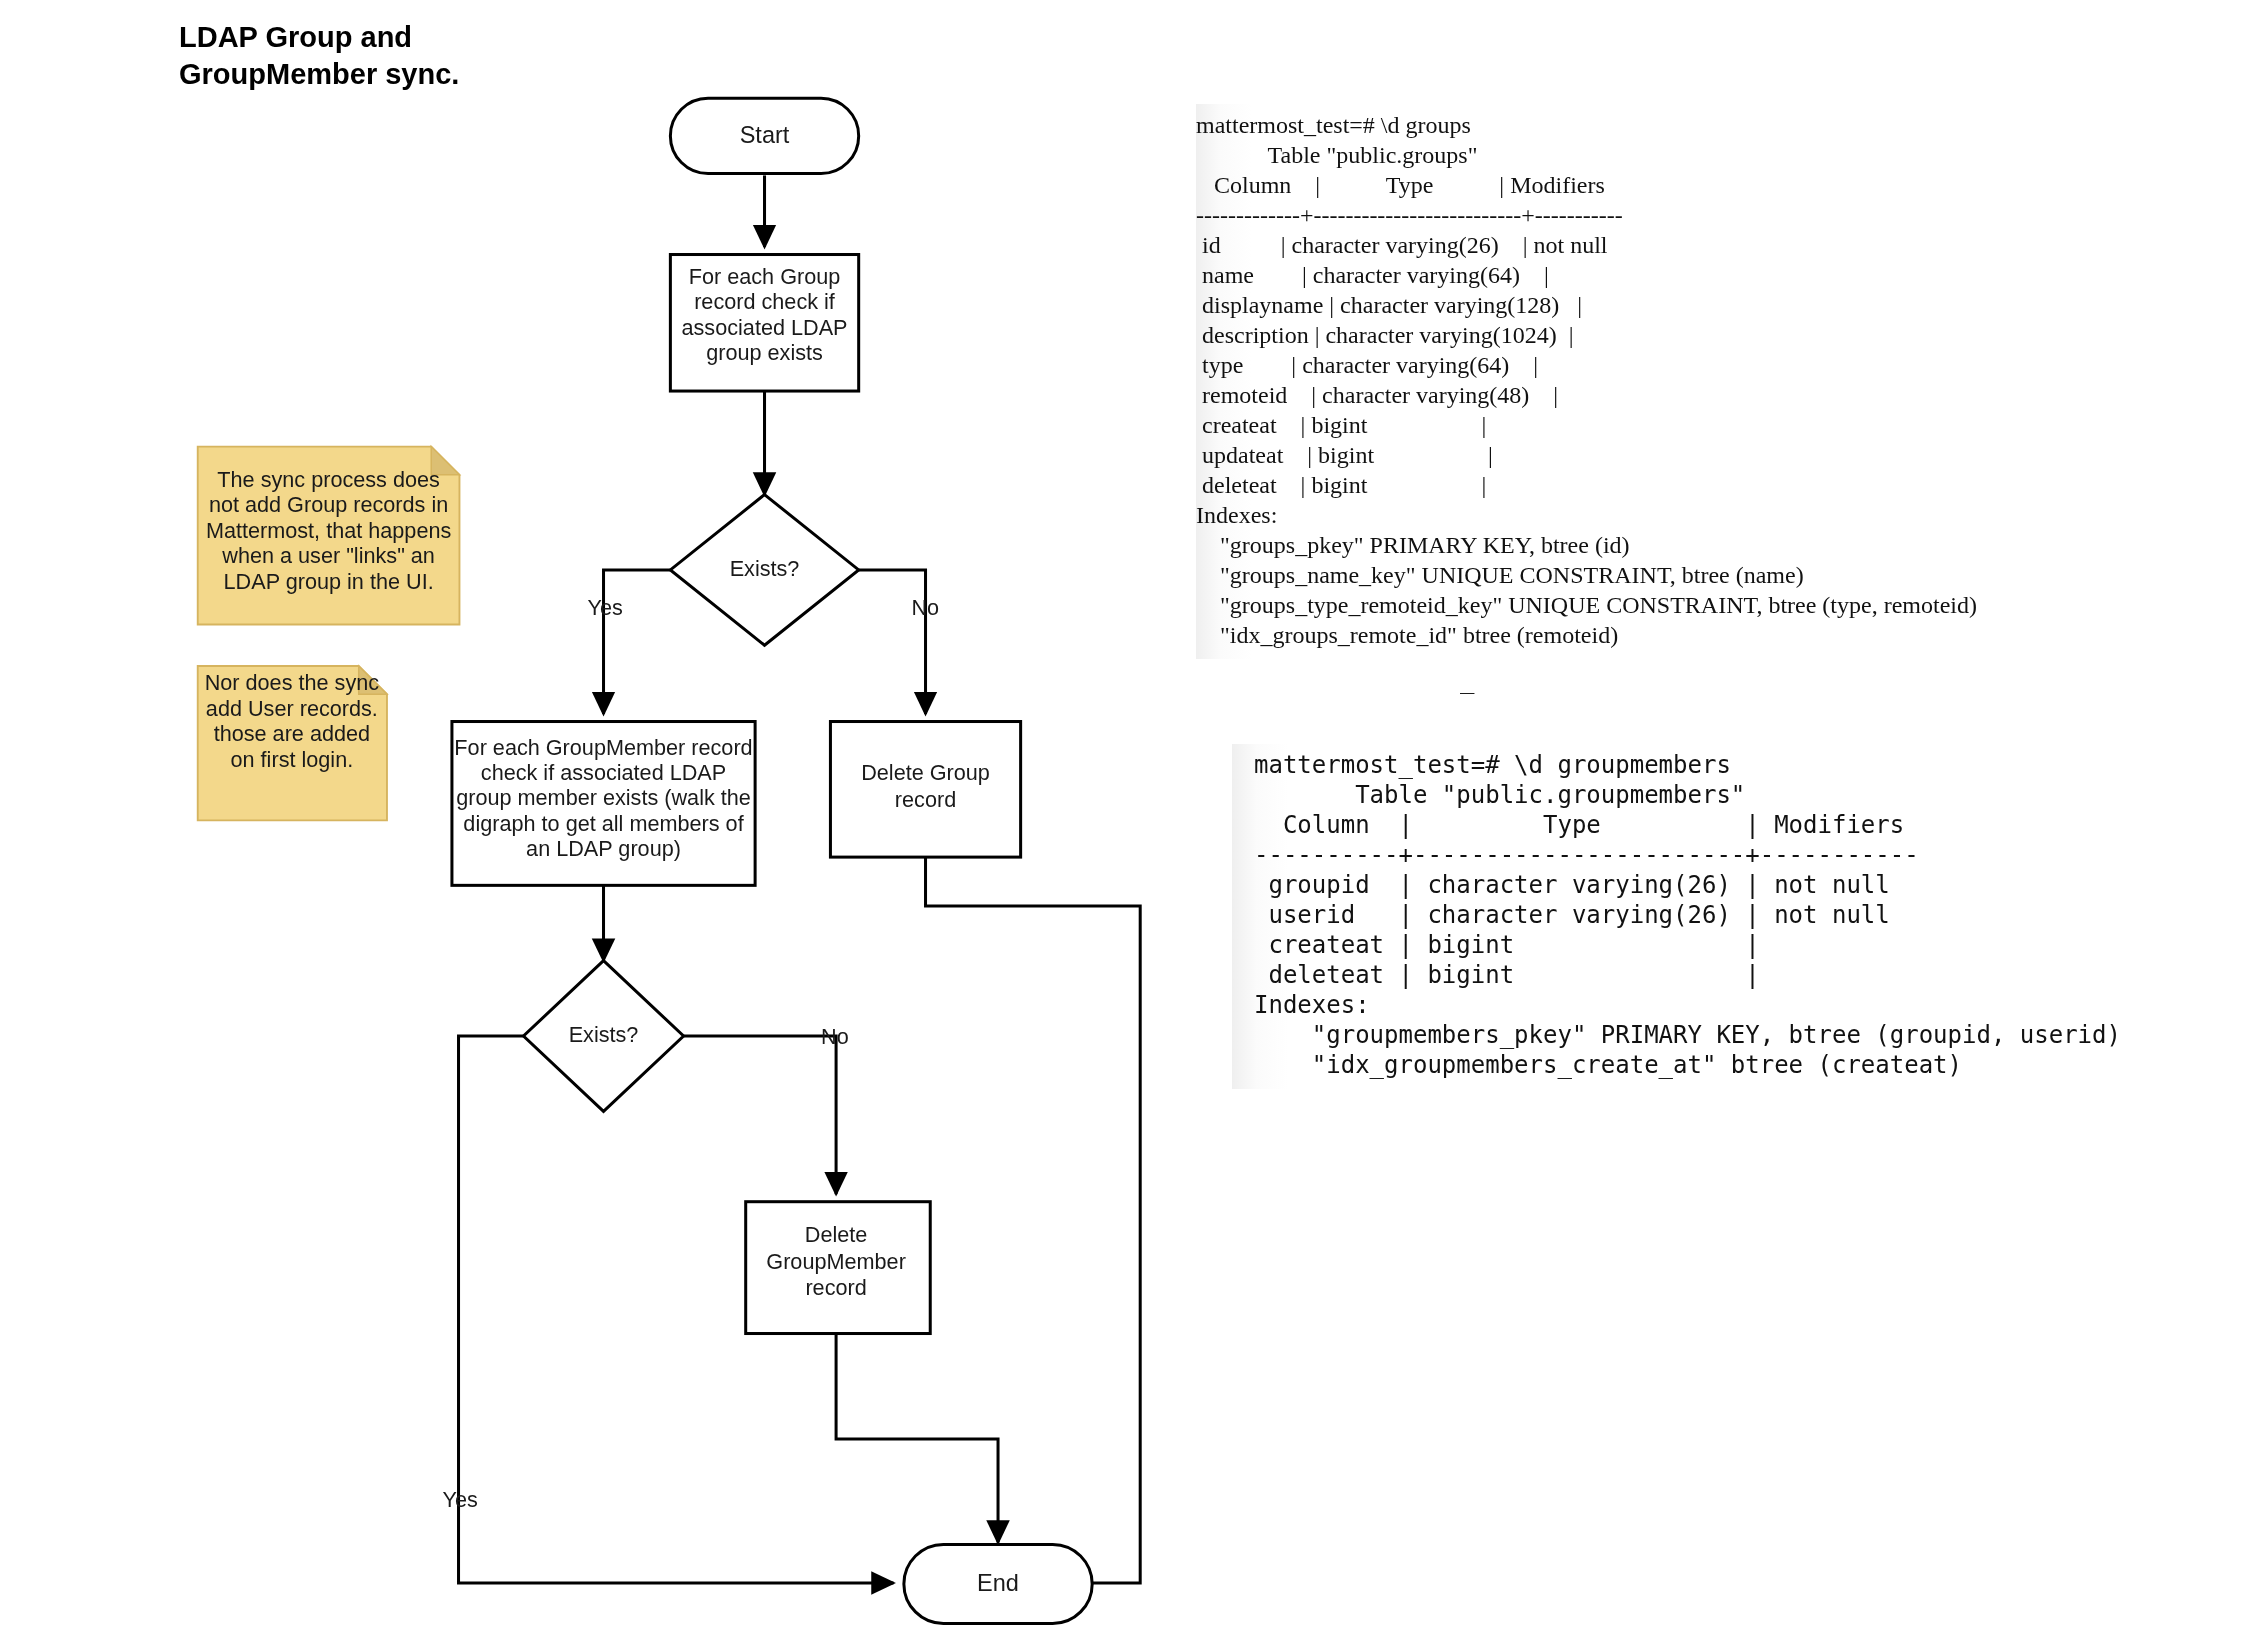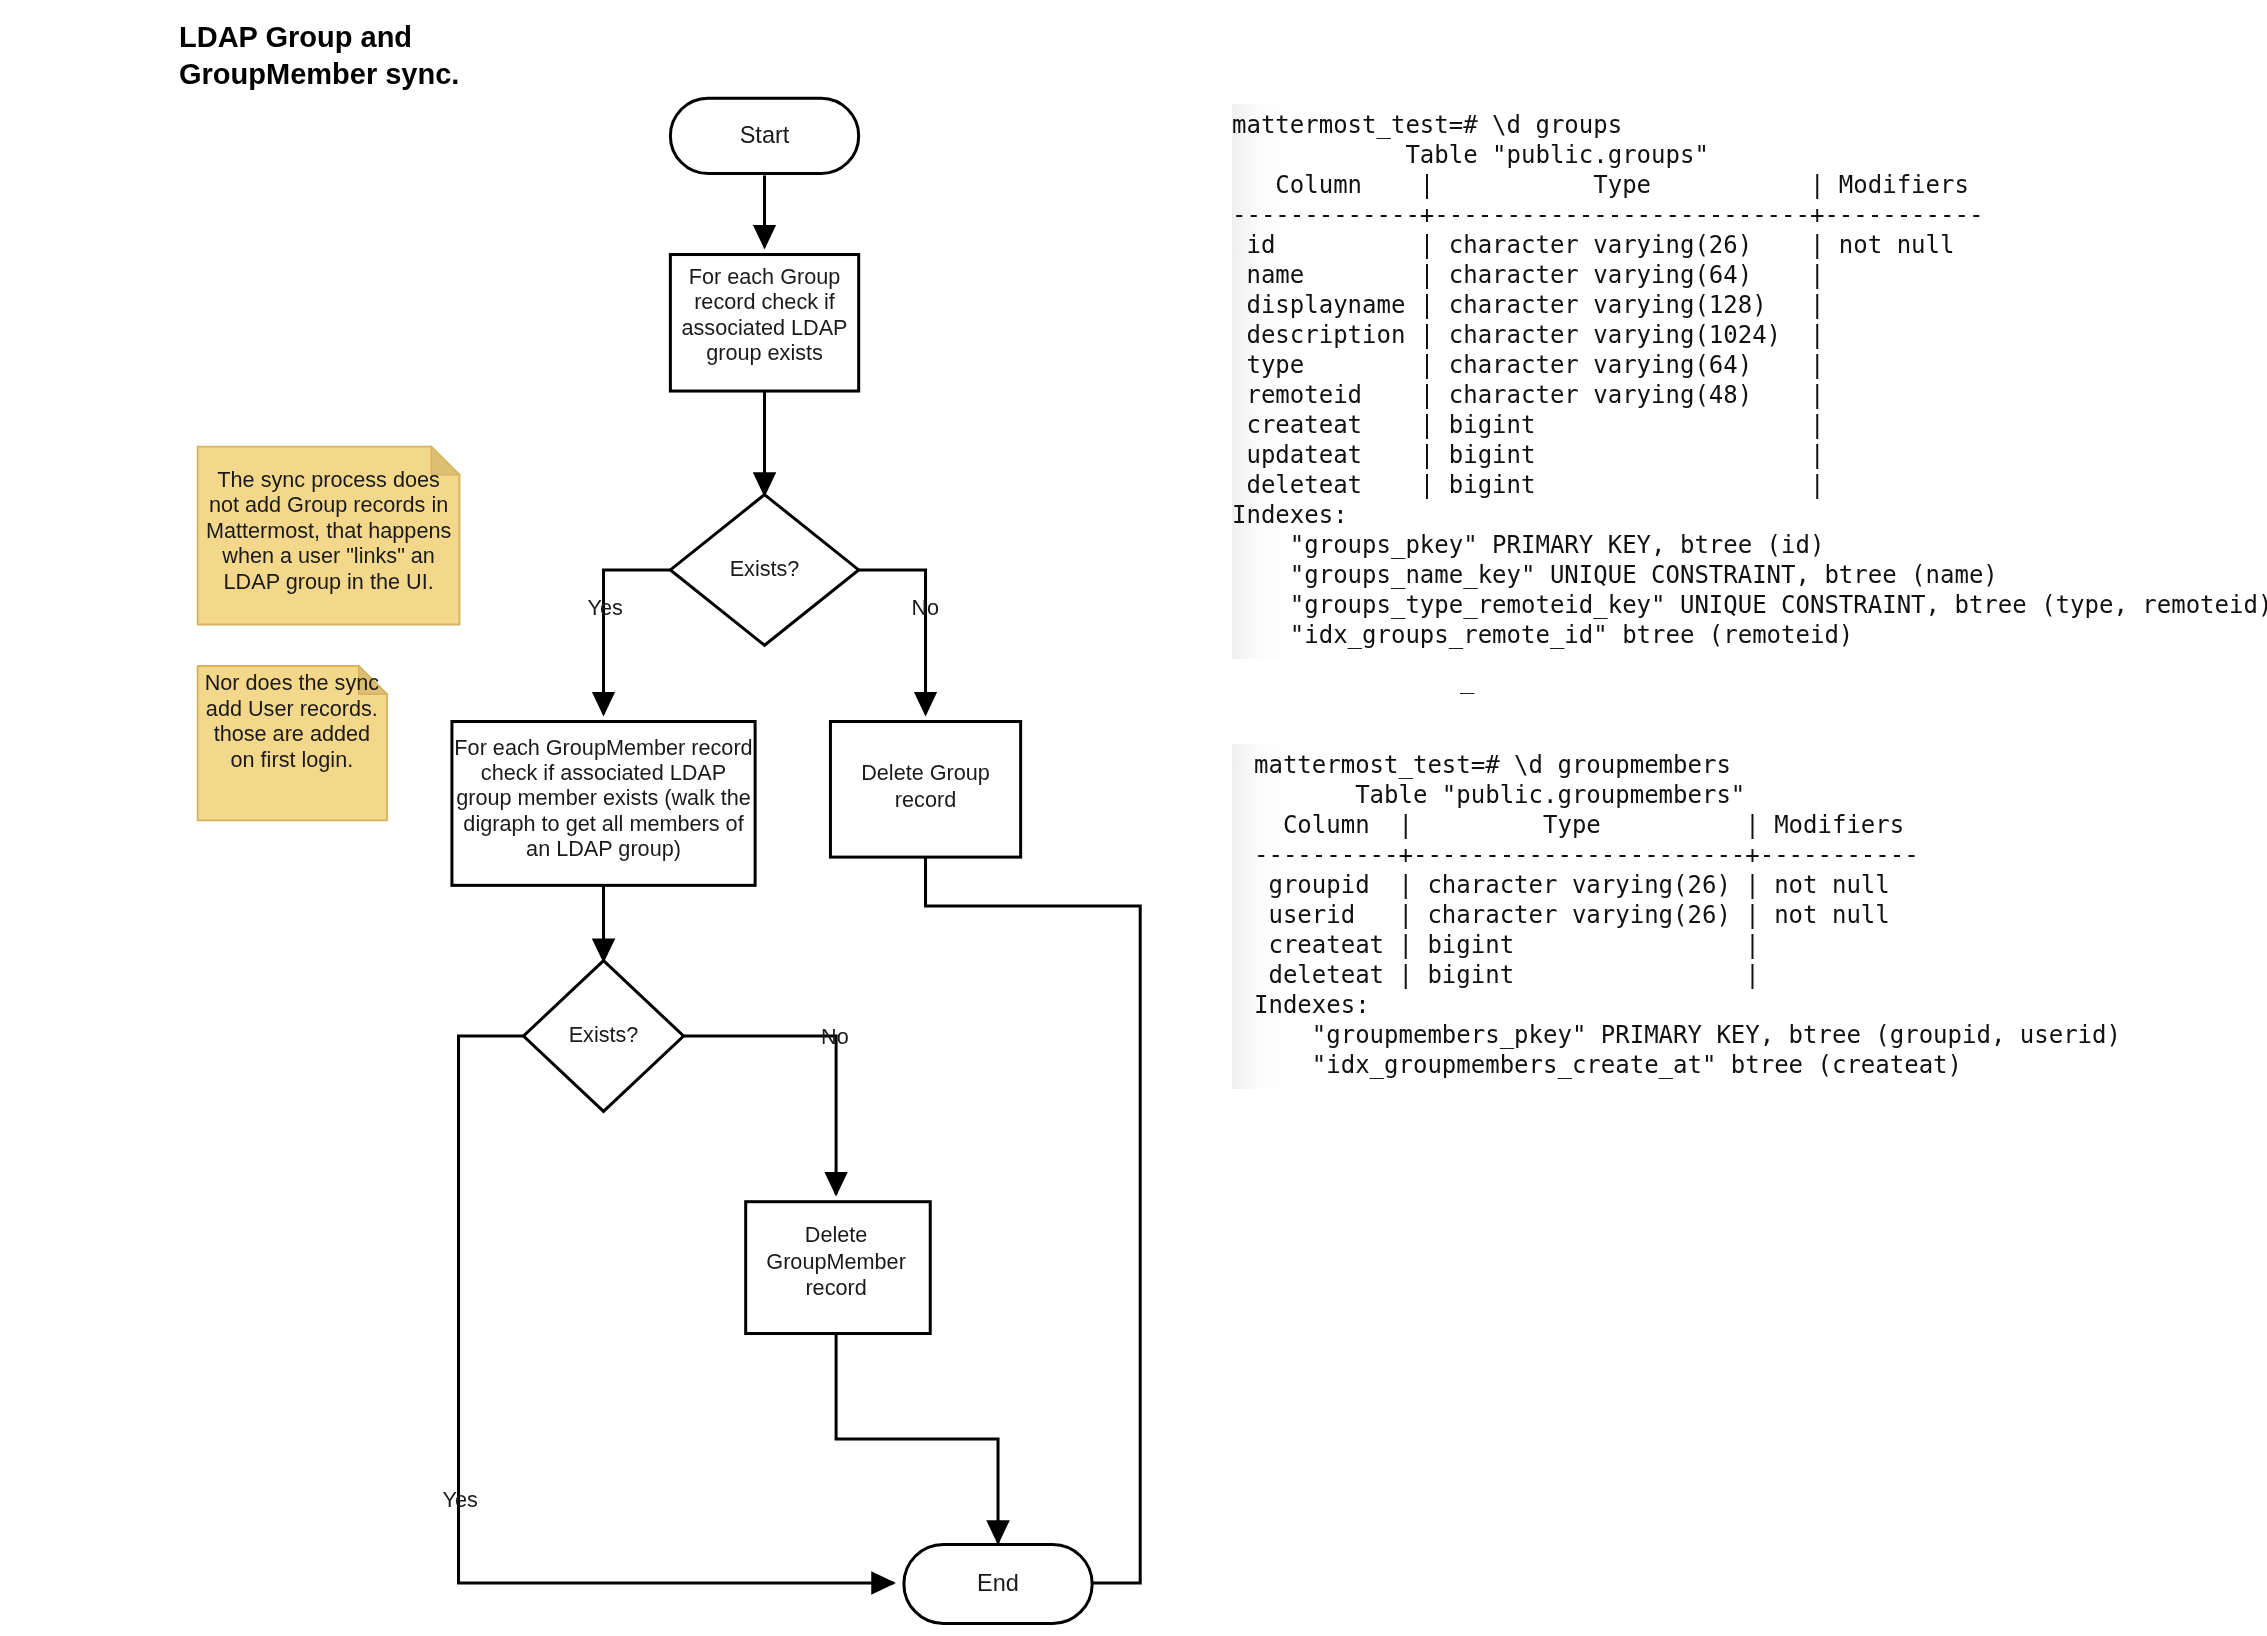--- a/index.html
+++ b/index.html
@@ -83,23 +83,24 @@
     background: linear-gradient(to right, #efefef 0px, #fbfbfb 24.5px, #ffffff 56px);
     font-family: "DejaVu Sans Mono", monospace;
     font-size: 24px;
     line-height: 30px;
     color: #111111;
     white-space: pre;
     letter-spacing: 0px;
     padding: 5.6px 0 9.4px 0;
   }
   #terminal-groups {
-    left: 1232px;
+    left: 1196px;
     top: 104px;
     width: 998px;
+    font-family: Liberation Serif, serif;
   }
   #terminal-groupmembers {
     left: 1232px;
     top: 744px;
     width: 753px;
     padding-left: 22px;
   }
   .terminal-cursor {
     position: absolute;
     left: 1460px;

